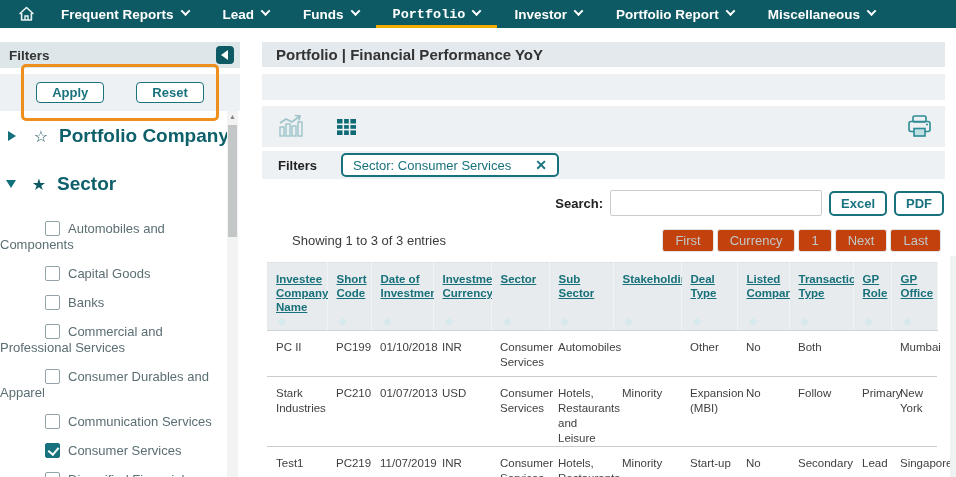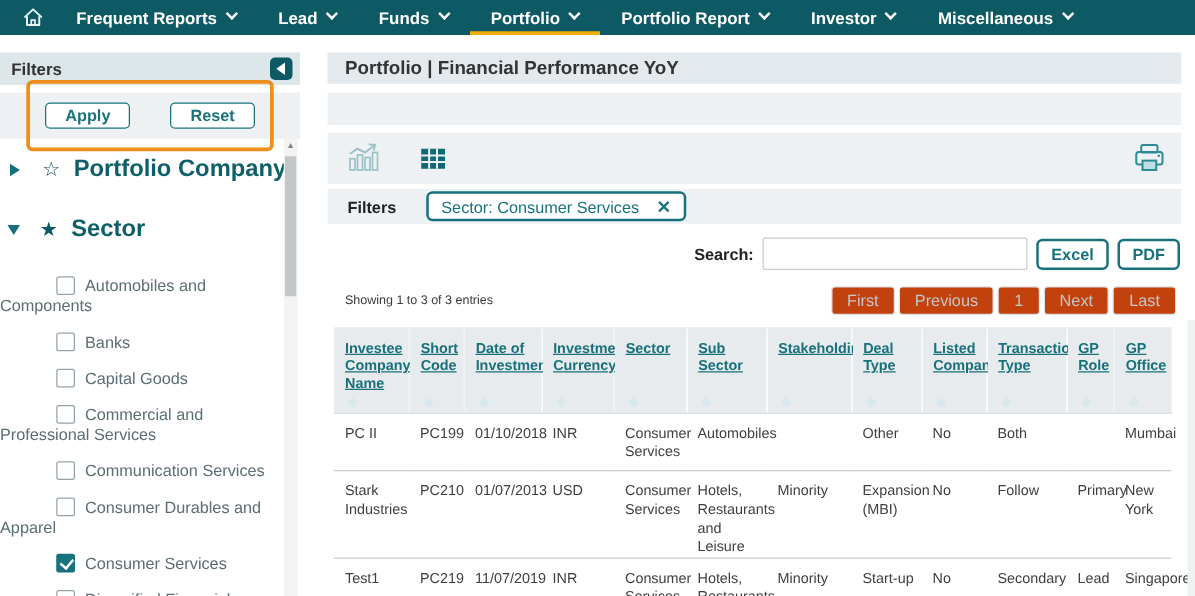--- a/index.html
+++ b/index.html
@@ -3,21 +3,21 @@
 <meta charset="utf-8">
 <style>
   * { margin:0; padding:0; box-sizing:border-box; }
   html,body { width:956px; height:477px; background:#fff; font-family:"Liberation Sans", sans-serif; }
   .app { position:relative; width:956px; height:477px; overflow:hidden; background:#fff; }
 
   
   .navbar { display:flex; align-items:stretch; height:28px; background:#0d5a64; padding-left:8px; }
   .home-btn { display:flex; align-items:center; justify-content:center; width:36px; cursor:pointer; }
   .nav-item { position:relative; display:flex; align-items:center; gap:8px; padding:0 17px; color:#fff; font-weight:700; font-size:13.5px; cursor:pointer; }
-  .nav-item.active { box-shadow: inset 0 -3px 0 #f0ad00; }
+  .nav-item.active { box-shadow: inset 0 -3px 0 #f0ad00; font-family: Liberation Mono, monospace; }
   .chev { width:7px; height:7px; border-right:2px solid #fff; border-bottom:2px solid #fff; transform:rotate(45deg) translate(-1px,-1px); margin-top:-3px; }
 
   .content-row { display:flex; padding-top:14px; }
 
   
   .sidebar { width:240px; flex:0 0 240px; }
   .sb-header { display:flex; align-items:center; justify-content:space-between; height:26px; background:#dde6e9; padding:0 6px 0 9px; }
   .sb-header .ttl { font-size:13.5px; font-weight:700; color:#333; }
   .collapse-btn { width:18px; height:18px; background:#0d5a64; border:none; border-radius:4px; display:flex; align-items:center; justify-content:center; cursor:pointer; }
   .collapse-btn .tri { width:0; height:0; border-top:5px solid transparent; border-bottom:5px solid transparent; border-right:7px solid #fff; margin-right:1px; }
@@ -43,30 +43,30 @@
   
   .main { position:relative; margin-left:22px; width:683px; }
   .band { width:683px; }
   .title-band { height:25px; background:#e3e9ec; display:flex; align-items:center; padding-left:14px; font-size:15px; font-weight:700; color:#333; margin-bottom:7px; }
   .empty-band { height:26px; background:#edf1f3; margin-bottom:6px; }
   .toolbar-band { height:41px; background:#edf1f3; display:flex; align-items:center; padding:0 12px 0 16px; gap:30px; margin-bottom:4px; }
   .tool-btn { background:none; border:none; cursor:pointer; display:flex; align-items:center; }
   .tool-spacer { flex:1; }
   .filters-band { height:28px; background:#edf1f3; display:flex; align-items:center; padding-left:16px; gap:24px; }
   .filters-lbl { font-size:13px; font-weight:700; color:#222; }
-  .chip { display:flex; align-items:center; gap:14px; background:#fff; border:2px solid #17727d; border-radius:5px; padding:2px 10px; color:#17727d; font-size:13px; cursor:pointer; }
+  .chip { display:flex; align-items:center; gap:24px; background:#fff; border:2px solid #17727d; border-radius:5px; padding:2px 10px; color:#17727d; font-size:13px; cursor:pointer; }
   .chip .x { font-weight:700; font-size:14px; }
 
   .search-row { margin-top:11px; display:flex; align-items:center; justify-content:flex-end; gap:7px; padding-right:1px; }
   .search-lbl { font-size:13px; font-weight:700; color:#222; }
   .search-input { width:212px; height:26px; border:1px solid #c9cdcf; border-radius:2px; padding:0 6px; font-size:13px; font-family:"Liberation Sans",sans-serif; }
   .exp-btn { background:#fff; border:2px solid #17727d; border-radius:5px; color:#17727d; font-weight:700; font-size:13px; padding:3px 10px; cursor:pointer; font-family:"Liberation Sans",sans-serif; }
 
   .info-row { margin-top:13px; display:flex; align-items:center; justify-content:space-between; padding:0 4px 0 14px; }
-  .showing { font-size:10px; color:#3a3a3a; }
+  .showing { font-size:13px; color:#3a3a3a;margin-left:16px; }
   .pager { display:flex; }
   .page-btn { background:#c2410c; border:1px solid #e0e4e5; border-radius:3px; color:#c2c7c9; font-size:13px; padding:3px 12px; margin-left:3px; cursor:pointer; font-family:"Liberation Sans",sans-serif; }
 
   table.grid { margin:10px 0 0 5px; border-collapse:collapse; table-layout:fixed; width:670px; }
   .grid th { background:#e7ebed; border-bottom:1px solid #cfd4d6; border-top:1px solid #dfe3e5; border-right:1px solid #f1f4f5; text-align:left; vertical-align:top; padding:9px 6px 16px 9px; font-size:11.5px; color:#17707a; font-weight:700; position:relative; cursor:pointer; line-height:14px;text-decoration:underline; }
   .grid th .sort { position:absolute; left:12px; bottom:5px; width:6px; height:6px; background:#d6e9ec; transform:rotate(45deg); }
   .grid td { border-bottom:1px solid #c8cdd0; vertical-align:top; padding:9px 6px 0 9px; font-size:11.5px; color:#3f3f3f; line-height:15px; height:46px; }
   .main-scroll-strip { position:absolute; right:-12px; top:214px; width:7px; height:251px; background:#eef2f3; }
 </style>
 </head>
@@ -93,25 +93,25 @@
         </div>
         <div class="nav-item">
           <span>Funds</span>
           <span class="chev"></span>
         </div>
         <div class="nav-item active">
           <span>Portfolio</span>
           <span class="chev"></span>
         </div>
         <div class="nav-item">
+          <span>Investor</span>
+          <span class="chev"></span>
+        </div>
+        <div class="nav-item">
           <span>Portfolio Report</span>
-          <span class="chev"></span>
-        </div>
-        <div class="nav-item">
-          <span>Investor</span>
           <span class="chev"></span>
         </div>
         <div class="nav-item">
           <span>Miscellaneous</span>
           <span class="chev"></span>
         </div>
       </div>
   </nav>
 
   <div class="content-row">
@@ -135,25 +135,25 @@
           <span class="tree-star">☆</span>
           <span class="tree-label">Portfolio Company</span>
         </div>
         <div class="tree-group">
           <span class="caret-down" style="margin-left:-2px;"></span>
           <span class="tree-star" style="color:#0d5a64; margin-left:14px;">★</span>
           <span class="tree-label">Sector</span>
         </div>
         <div class="opts">
             <div class="opt"><span class="cb"></span><span>Automobiles and Components</span></div>
+            <div class="opt"><span class="cb"></span><span>Capital Goods</span></div>
             <div class="opt"><span class="cb"></span><span>Banks</span></div>
-            <div class="opt"><span class="cb"></span><span>Capital Goods</span></div>
             <div class="opt"><span class="cb"></span><span>Commercial and Professional Services</span></div>
+            <div class="opt"><span class="cb"></span><span>Consumer Durables and Apparel</span></div>
             <div class="opt"><span class="cb"></span><span>Communication Services</span></div>
-            <div class="opt"><span class="cb"></span><span>Consumer Durables and Apparel</span></div>
             <div class="opt"><span class="cb checked"></span><span>Consumer Services</span></div>
             <div class="opt"><span class="cb"></span><span>Diversified Financials</span></div>
           </div>
         <div class="sb-scroll">
           <div class="arr up">▲</div>
           <div class="sb-thumb"></div>
 
         </div>
       </div>
     </aside>
@@ -205,21 +205,21 @@
         <span class="search-lbl">Search:</span>
         <input class="search-input" type="text" value="" style="">
         <button class="exp-btn">Excel</button>
         <button class="exp-btn">PDF</button>
       </div>
 
       <div class="info-row">
         <span class="showing">Showing 1 to 3 of 3 entries</span>
         <div class="pager">
             <button class="page-btn">First</button>
-            <button class="page-btn">Previous</button>
+            <button class="page-btn">Currency</button>
             <button class="page-btn">1</button>
             <button class="page-btn">Next</button>
             <button class="page-btn">Last</button>
           </div>
       </div>
 
       <table class="grid">
         <thead>
             <tr>
               <th style="width: 60px;"><span>Investee Company Name</span><span class="sort"></span></th>

